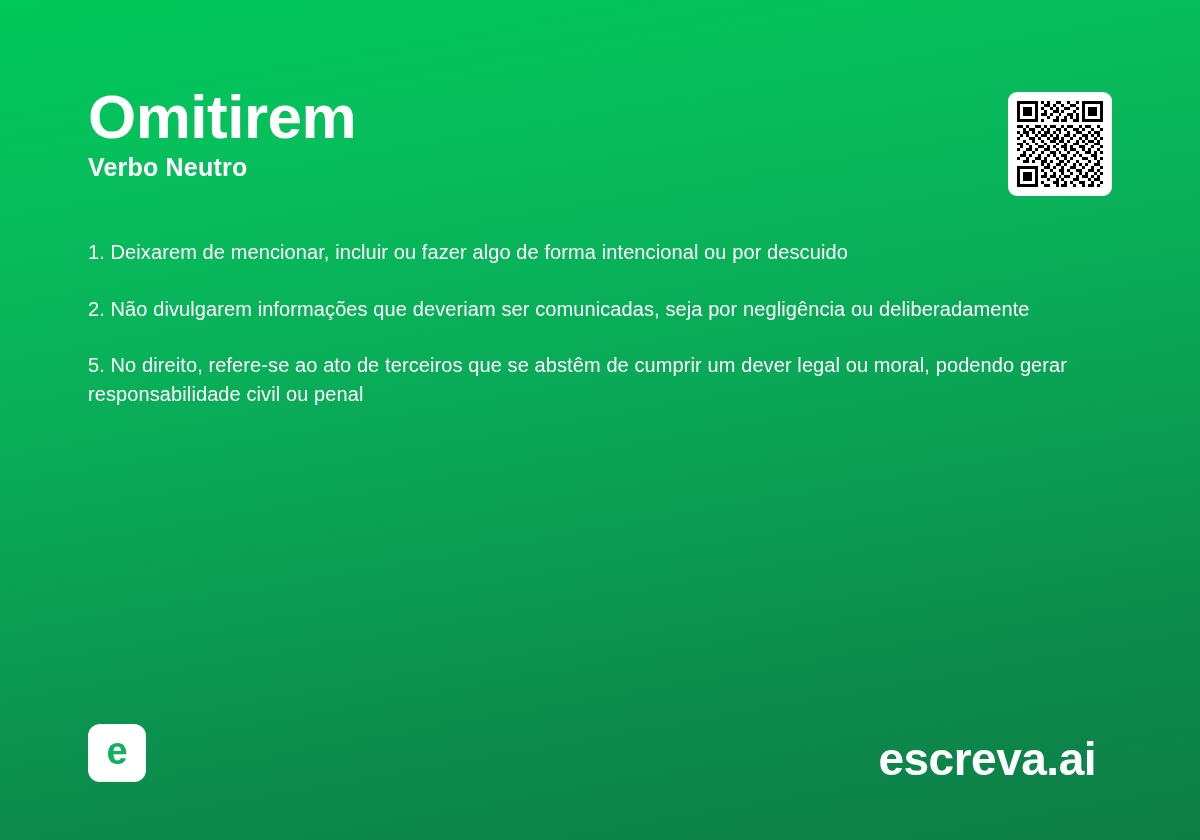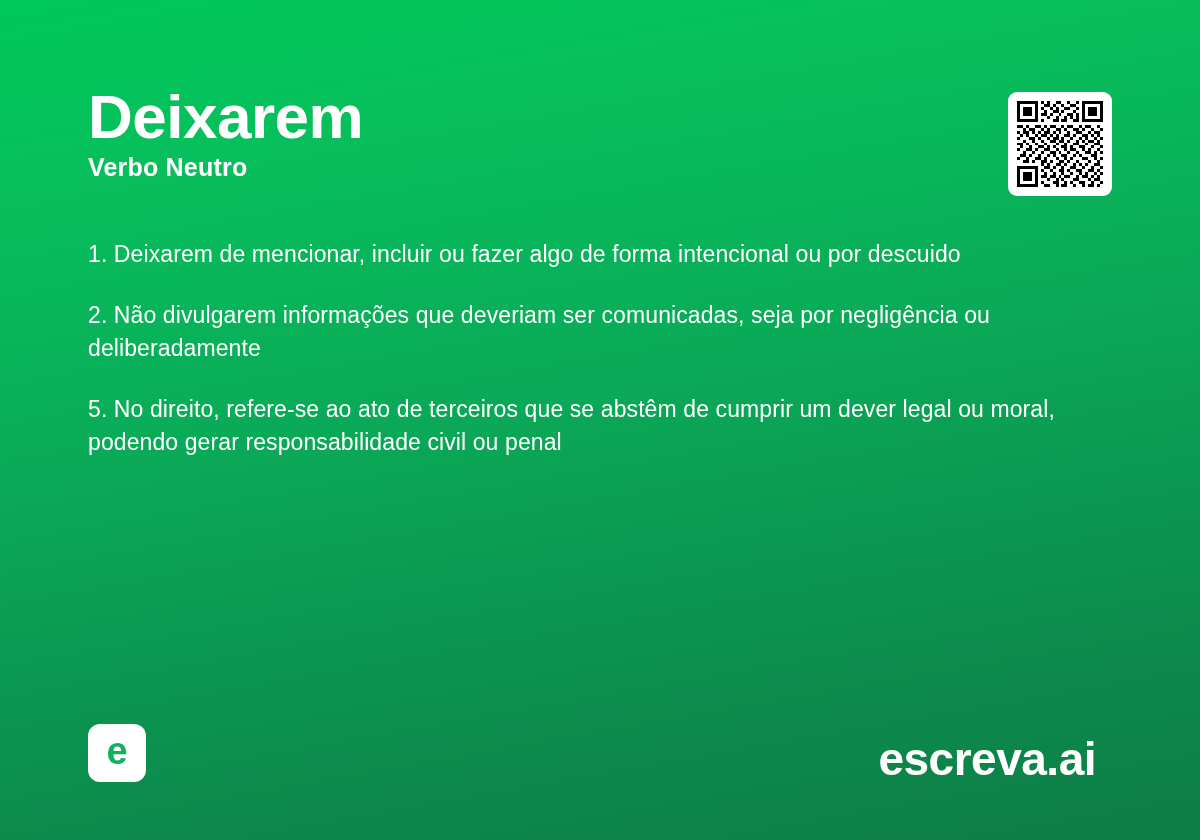--- a/index.html
+++ b/index.html
@@ -38,21 +38,21 @@
     font-size: 25px;
     font-weight: 700;
     color: #ffffff;
     margin-top: 4px;
     letter-spacing: 0.2px;
   }
   .definitions {
     margin-top: 56px;
   }
   .definition {
-    font-size: 23px;
+    font-size: 20px;
     line-height: 1.43;
     color: #ffffff;
     margin-bottom: 28px;
     max-width: 1010px;
     letter-spacing: 0.1px;
   }
   .definition:last-child {
     margin-bottom: 0;
   }
   .qr {
@@ -100,21 +100,21 @@
     letter-spacing: -0.5px;
     line-height: 1;
   }
 </style>
 </head>
 <body>
 
 <div class="card">
 
   <div class="content">
-    <h1 class="word">Deixarem</h1>
+    <h1 class="word">Omitirem</h1>
     <div class="pos">Verbo Neutro</div>
 
     <div class="definitions">
       <div class="definition">1. Deixarem de mencionar, incluir ou fazer algo de forma intencional ou por descuido</div>
       <div class="definition">2. Não divulgarem informações que deveriam ser comunicadas, seja por negligência ou deliberadamente</div>
       <div class="definition">5. No direito, refere-se ao ato de terceiros que se abstêm de cumprir um dever legal ou moral, podendo gerar responsabilidade civil ou penal</div>
     </div>
   </div>
 
   <div class="qr">

